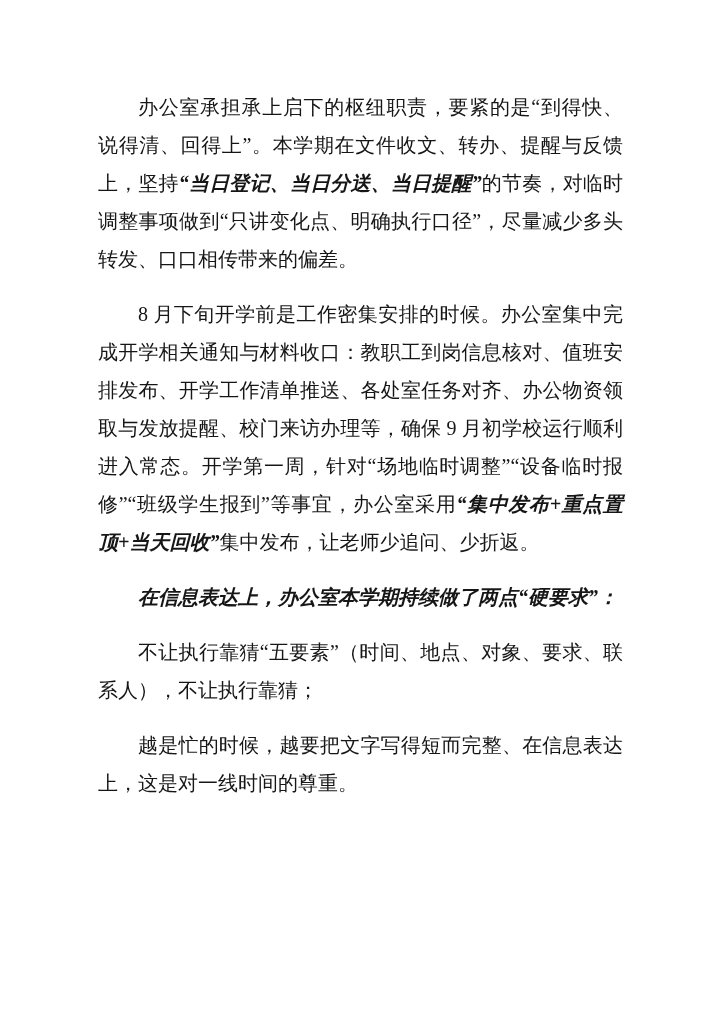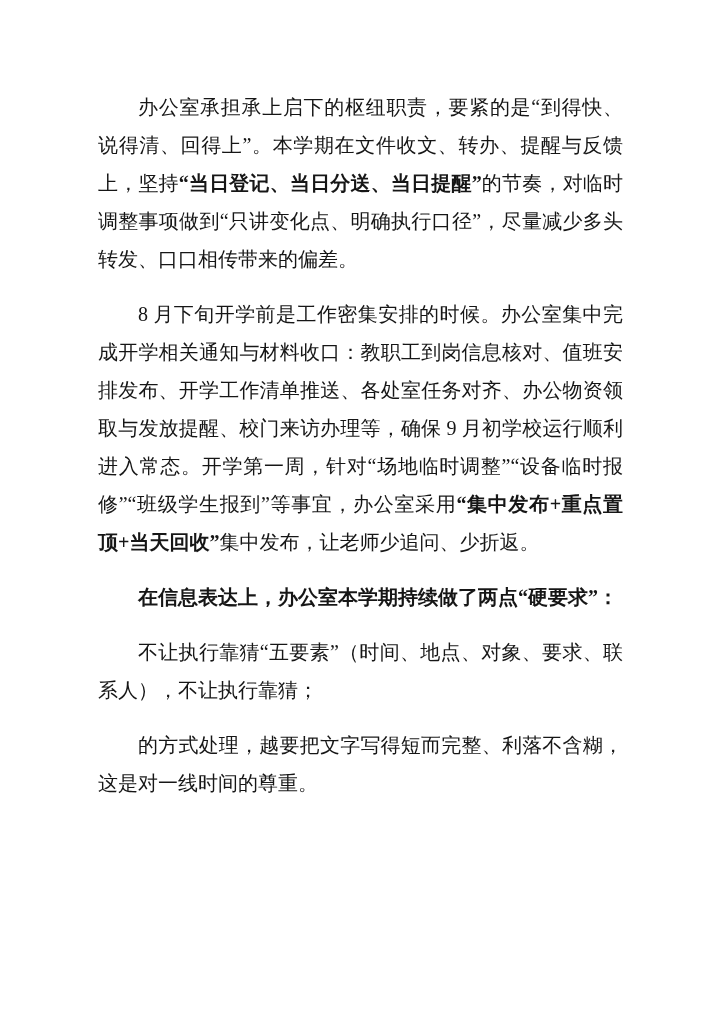--- a/index.html
+++ b/index.html
@@ -27,26 +27,27 @@
     text-align: justify;
     text-indent: 2em;
     margin: 0 0 17px 0;
     word-break: break-all;
   }
   .run {
     font-weight: 400;
   }
   .run-bold {
     font-weight: 700;
+    font-style: italic;
   }
 </style>
 </head>
 <body>
 
 <div class="page">
   <div class="doc-body">
       <p class="para"><span class="run">办公室承担承上启下的枢纽职责，要紧的是“到得快、说得清、回得上”。本学期在文件收文、转办、提醒与反馈上，坚持</span><span class="run run-bold">“当日登记、当日分送、当日提醒”</span><span class="run">的节奏，对临时调整事项做到“只讲变化点、明确执行口径”，尽量减少多头转发、口口相传带来的偏差。</span></p>
       <p class="para"><span class="run">8 月下旬开学前是工作密集安排的时候。办公室集中完成开学相关通知与材料收口：教职工到岗信息核对、值班安排发布、开学工作清单推送、各处室任务对齐、办公物资领取与发放提醒、校门来访办理等，确保 9 月初学校运行顺利进入常态。开学第一周，针对“场地临时调整”“设备临时报修”“班级学生报到”等事宜，办公室采用</span><span class="run run-bold">“集中发布+重点置顶+当天回收”</span><span class="run">集中发布，让老师少追问、少折返。</span></p>
       <p class="para"><span class="run run-bold">在信息表达上，办公室本学期持续做了两点“硬要求”：</span></p>
       <p class="para"><span class="run">不让执行靠猜“五要素”（时间、地点、对象、要求、联系人），不让执行靠猜；</span></p>
-      <p class="para"><span class="run">的方式处理，越要把文字写得短而完整、利落不含糊，这是对一线时间的尊重。</span></p>
+      <p class="para"><span class="run">越是忙的时候，越要把文字写得短而完整、在信息表达上，这是对一线时间的尊重。</span></p>
     </div>
 </div>
 
 </body></html>

